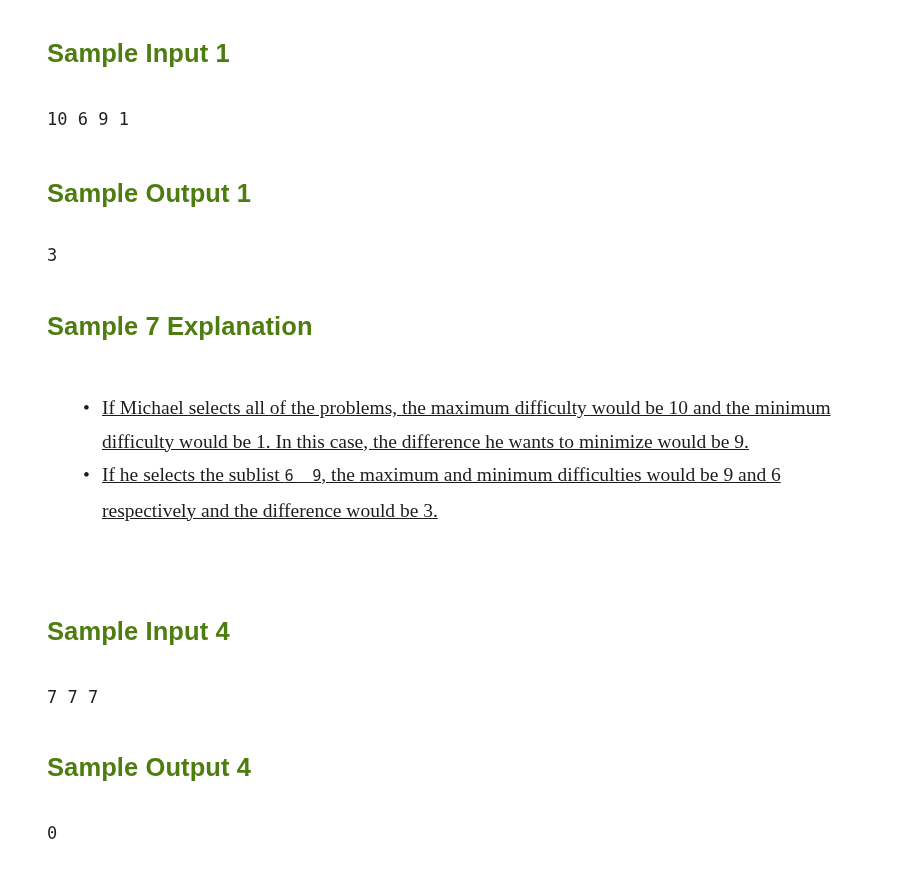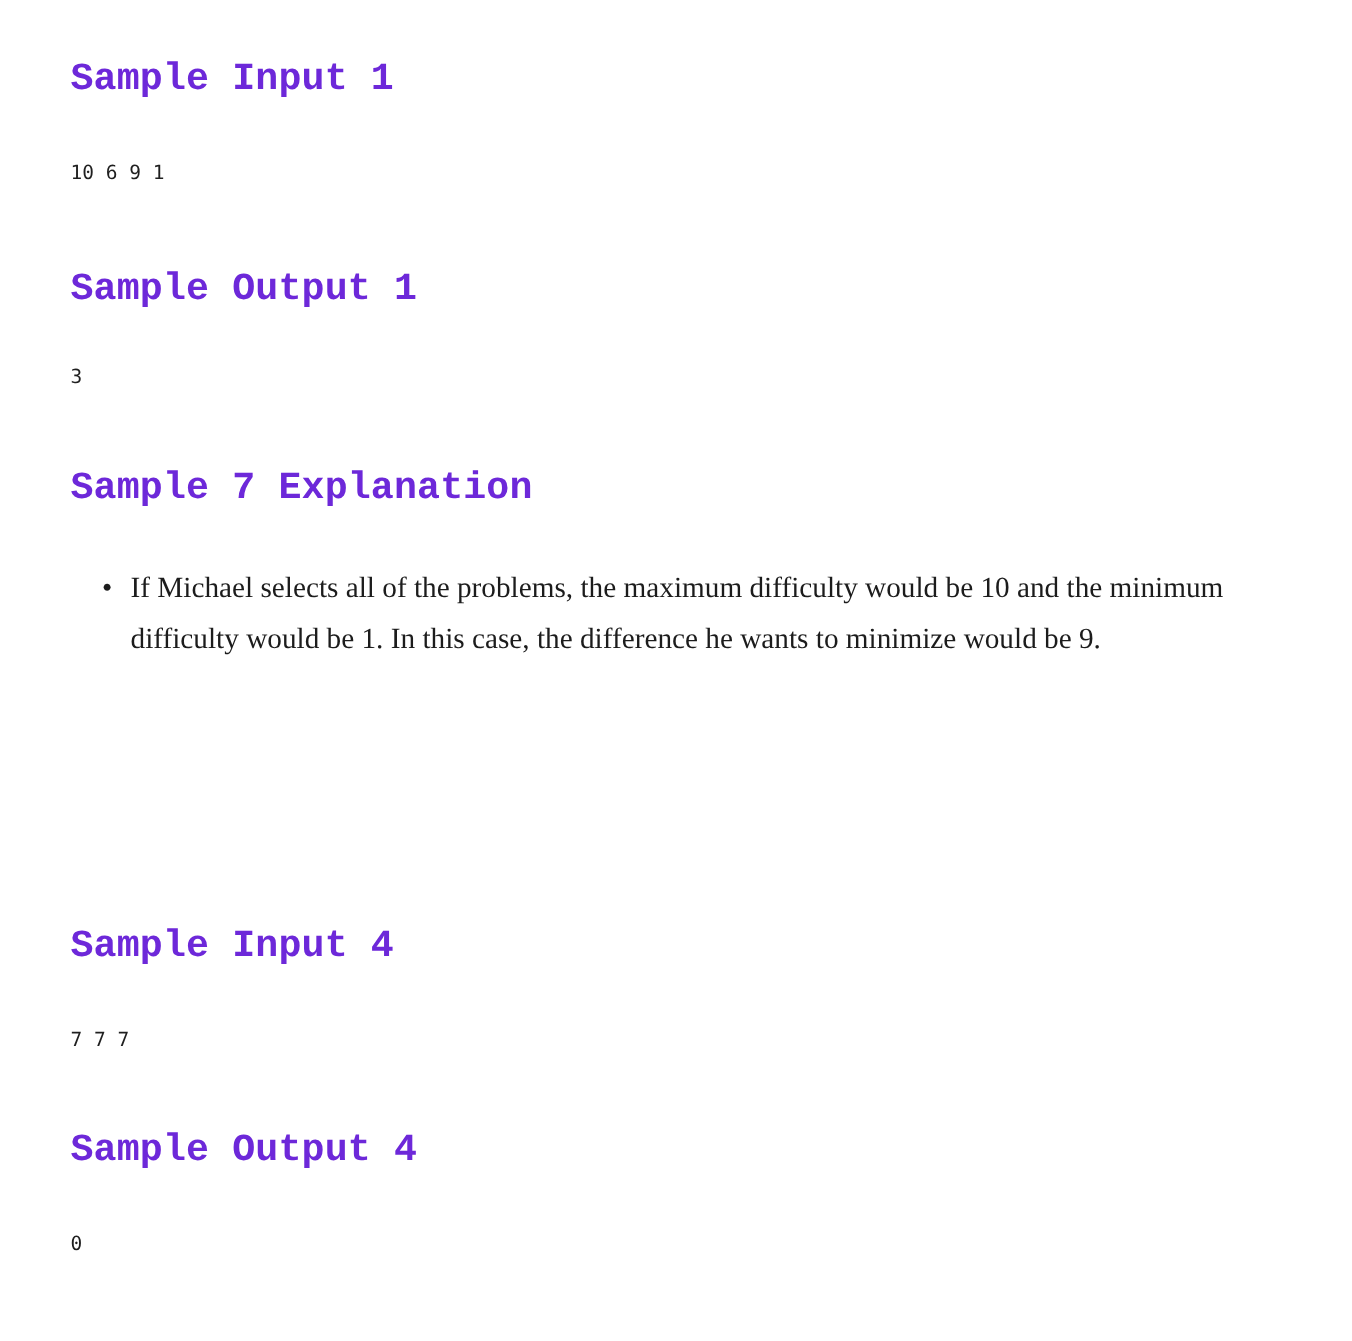--- a/index.html
+++ b/index.html
@@ -22,43 +22,44 @@
     box-sizing: border-box;
     overflow: hidden;
   }
   .content {
     position: absolute;
     left: 47px;
     top: 0;
     width: 820px;
   }
   h2.section-heading {
-    font-family: Liberation Mono, monospace;
+    font-family: Liberation Sans, sans-serif;
     font-weight: bold;
     font-size: 25.5px;
     line-height: 1.2;
-    color: #6d28d9;
+    color: #4d7c0f;
     letter-spacing: 0.1px;
     margin: 0;
     padding: 0;
   }
   pre.code-block {
     font-family: "DejaVu Sans Mono", "Liberation Mono", monospace;
-    font-size: 13px;
+    font-size: 17px;
     line-height: 1.3;
     color: #1f1f1f;
     margin: 0;
     padding: 0;
     white-space: pre;
     background: transparent;
   }
   ul.explanation-list {
     list-style: none;
-    margin: 1px;
+    margin: 16px;
     padding: 0;
+    text-decoration: underline;
   }
   ul.explanation-list > li {
     position: relative;
     padding-left: 39px;
     font-size: 19.5px;
     line-height: 33.5px;
     color: #1c1c1c;
     margin: 0 0 0 0;
   }
   ul.explanation-list > li::before {
@@ -112,20 +113,21 @@
       <pre class="code-block">3</pre>
     </div>
 
     <div class="blk blk-h3">
       <h2 class="section-heading">Sample 7 Explanation</h2>
     </div>
 
     <div class="blk blk-list">
       <ul class="explanation-list" id="explanation-list">
           <li><span>If Michael selects all of the problems, the maximum difficulty would be 10 and the minimum difficulty would be 1. In this case, the difference he wants to minimize would be 9.</span></li>
+          <li><span>If he selects the sublist </span><code class="inline-code">6  9</code><span>, the maximum and minimum difficulties would be 9 and 6 respectively and the difference would be 3.</span></li>
         </ul>
     </div>
 
     <div class="blk blk-h4">
       <h2 class="section-heading">Sample Input 4</h2>
     </div>
 
     <div class="blk blk-c3">
       <pre class="code-block">7 7 7</pre>
     </div>

